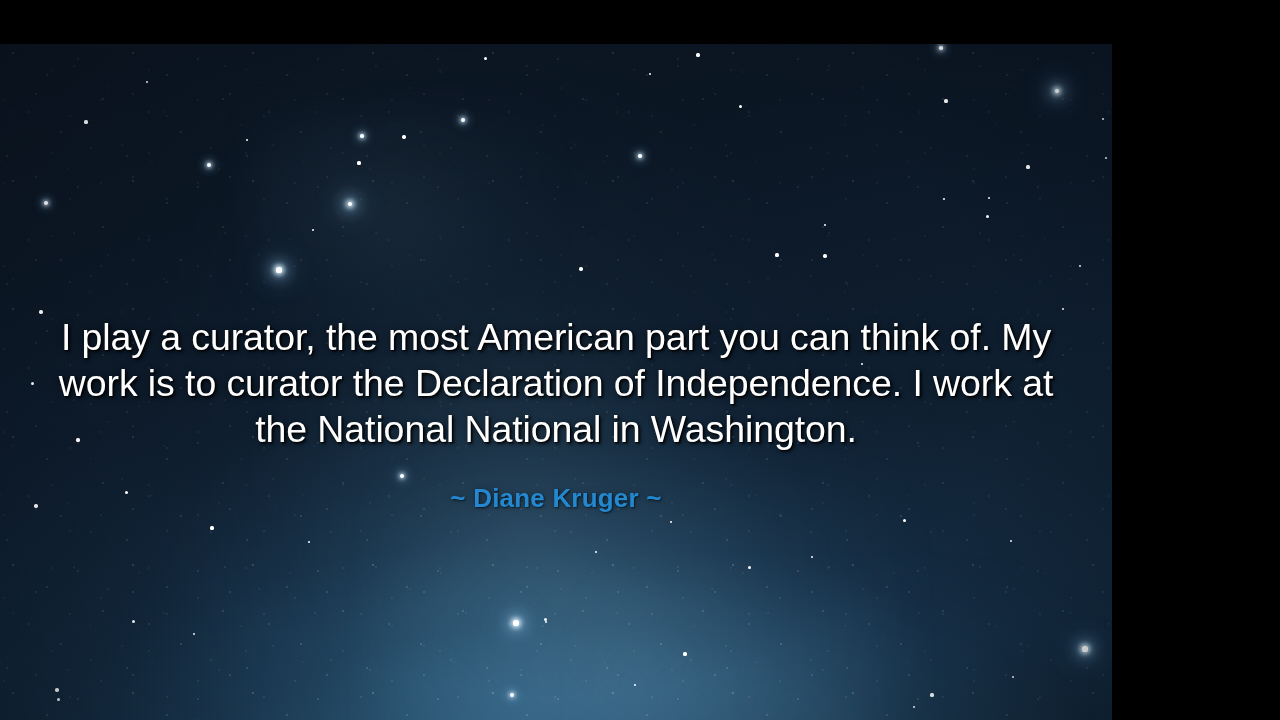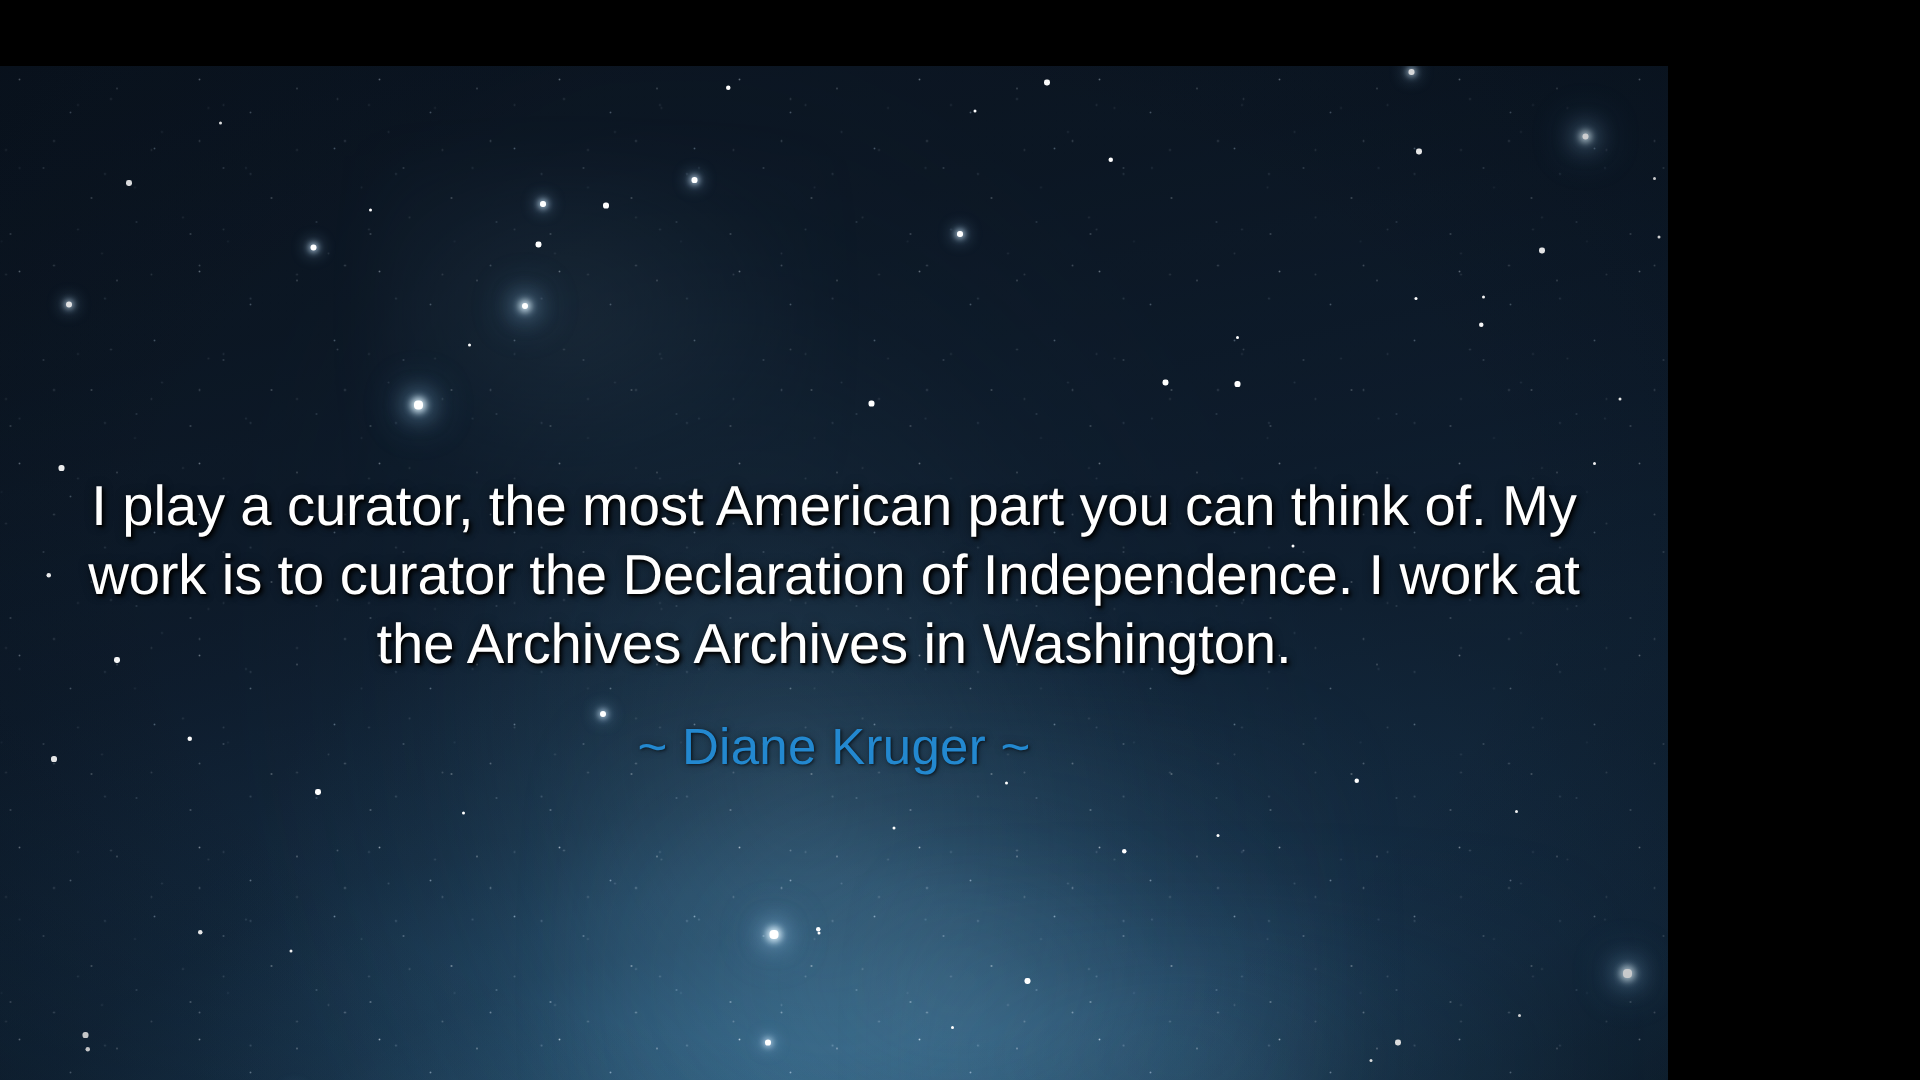--- a/index.html
+++ b/index.html
@@ -208,23 +208,23 @@
       0 0 7px rgba(0,0,0,0.45);
     pointer-events: auto;
   }
 
   .quote-line { display: block; }
 
   .quote-author {
     margin-top: 26px;
     text-align: right;
     color: #2388cf;
-    font-size: 34px;
+    font-size: 26px;
     line-height: 40px;
-    font-weight: 400;
+    font-weight: 700;
     letter-spacing: 0.2px;
     text-shadow:
       1px 1px 2px rgba(0,0,0,0.55),
       0 0 6px rgba(0,0,0,0.35);
     pointer-events: auto;
   }
 </style>
 </head>
 <body>
 
@@ -319,18 +319,18 @@
       <div class="star" style="left: 245.6px; top: 94.6px; width: 2.8px; height: 2.8px;"></div>
       <div class="star" style="left: 311.7px; top: 184.7px; width: 2.6px; height: 2.6px;"></div>
     </div>
 
   <div class="vignette"></div>
 
   <div class="quote-wrap">
     <div class="quote-text">
       <span class="quote-line">I play a curator, the most American part you can think of. My</span>
       <span class="quote-line">work is to curator the Declaration of Independence. I work at</span>
-      <span class="quote-line">the Archives Archives in Washington.</span>
+      <span class="quote-line">the National National in Washington.</span>
     </div>
     <div class="quote-author">~ Diane Kruger ~</div>
   </div>
 
 </div>
 
 </body></html>

